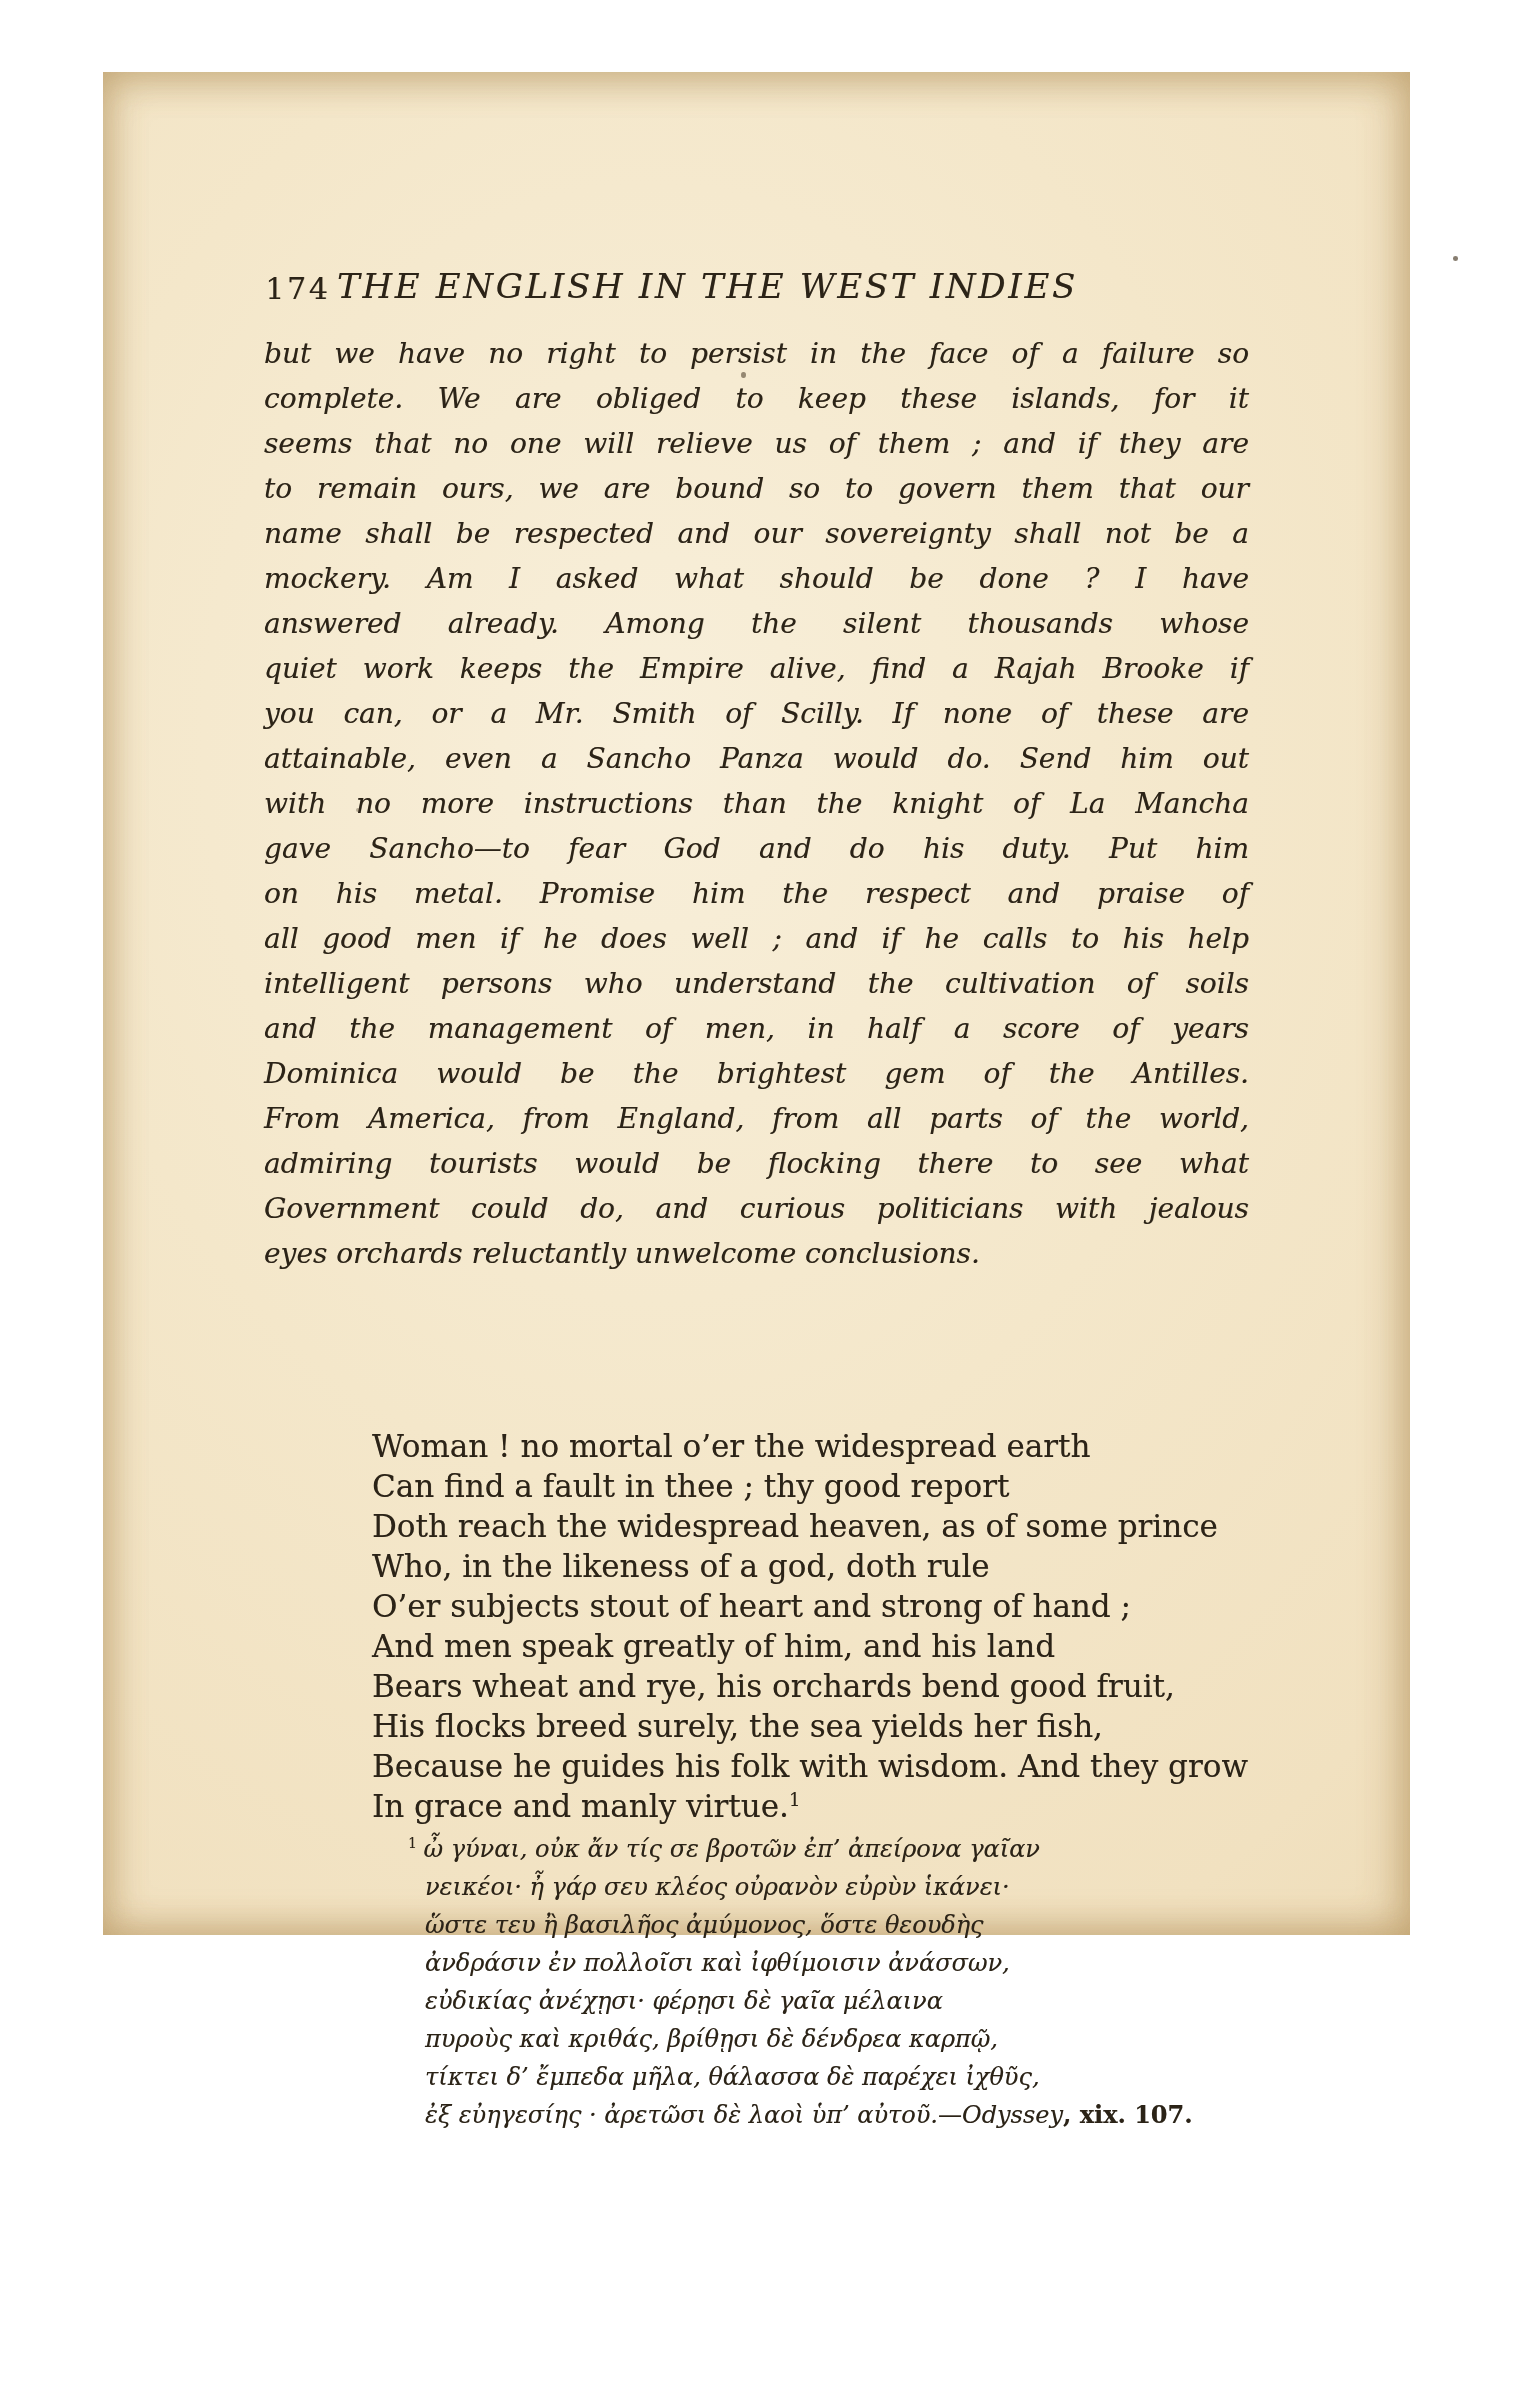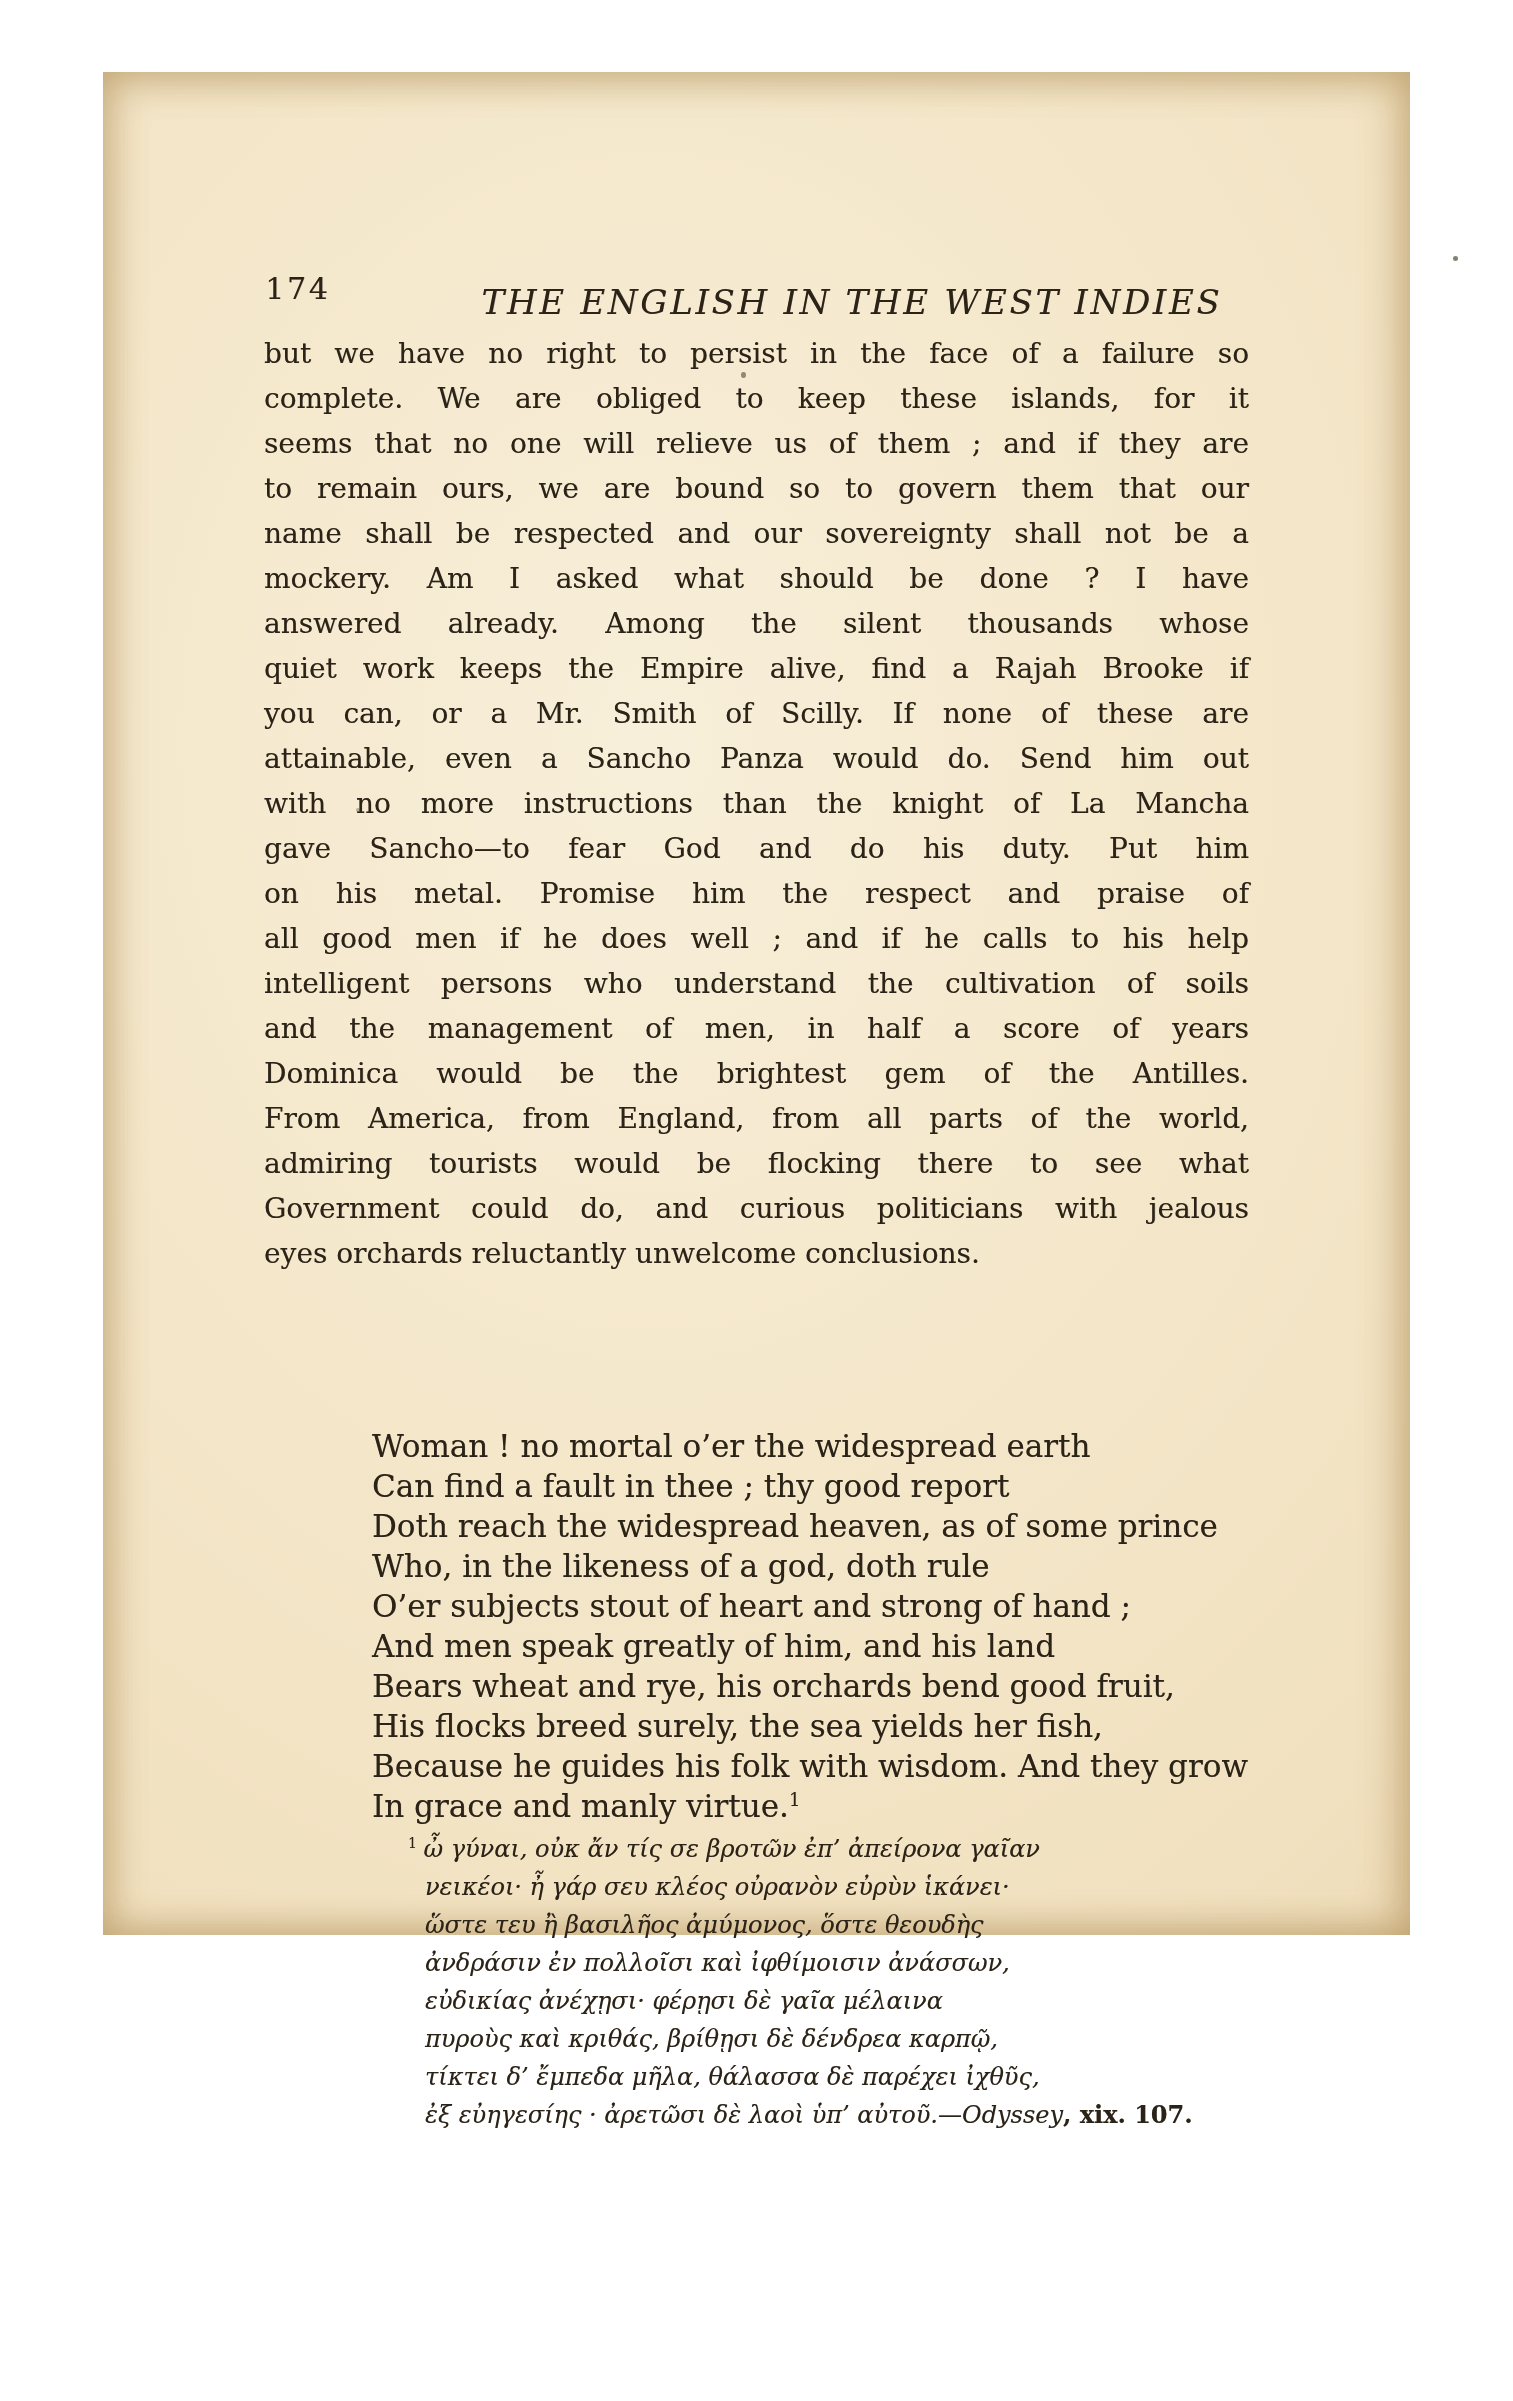--- a/index.html
+++ b/index.html
@@ -46,44 +46,44 @@
     top: 5.3px;
     font-size: 30px;
     letter-spacing: 2.7px;
     text-shadow: 0.3px 0.4px 0.5px rgba(43, 32, 20, 0.45);
   }
   .running-title {
     position: absolute;
     left: 73px;
     right: 26.5px;
     top: 0;
-    text-align: right;
+    text-align: left;
     font-style: italic;
     font-size: 34px;
     letter-spacing: 2.7px;
     white-space: nowrap;
     text-shadow: 0.3px 0.4px 0.6px rgba(43, 32, 20, 0.45);
-    margin-top: 16px;
   }
 
   
   .body-block {
     position: absolute;
     left: 161px;
     top: 259px;
     width: 985px;
   }
   .body-line {
     font-size: 28px;
     line-height: 45px;
     height: 45px;
     white-space: nowrap;
     text-align: justify;
     text-align-last: justify;
     text-shadow: 0.3px 0.4px 0.5px rgba(43, 32, 20, 0.40);
+    font-style: italic;
   }
   .body-line.short {
     text-align: left;
     text-align-last: left;
   }
 
   
   .verse-block {
     position: absolute;
     left: 269px;

